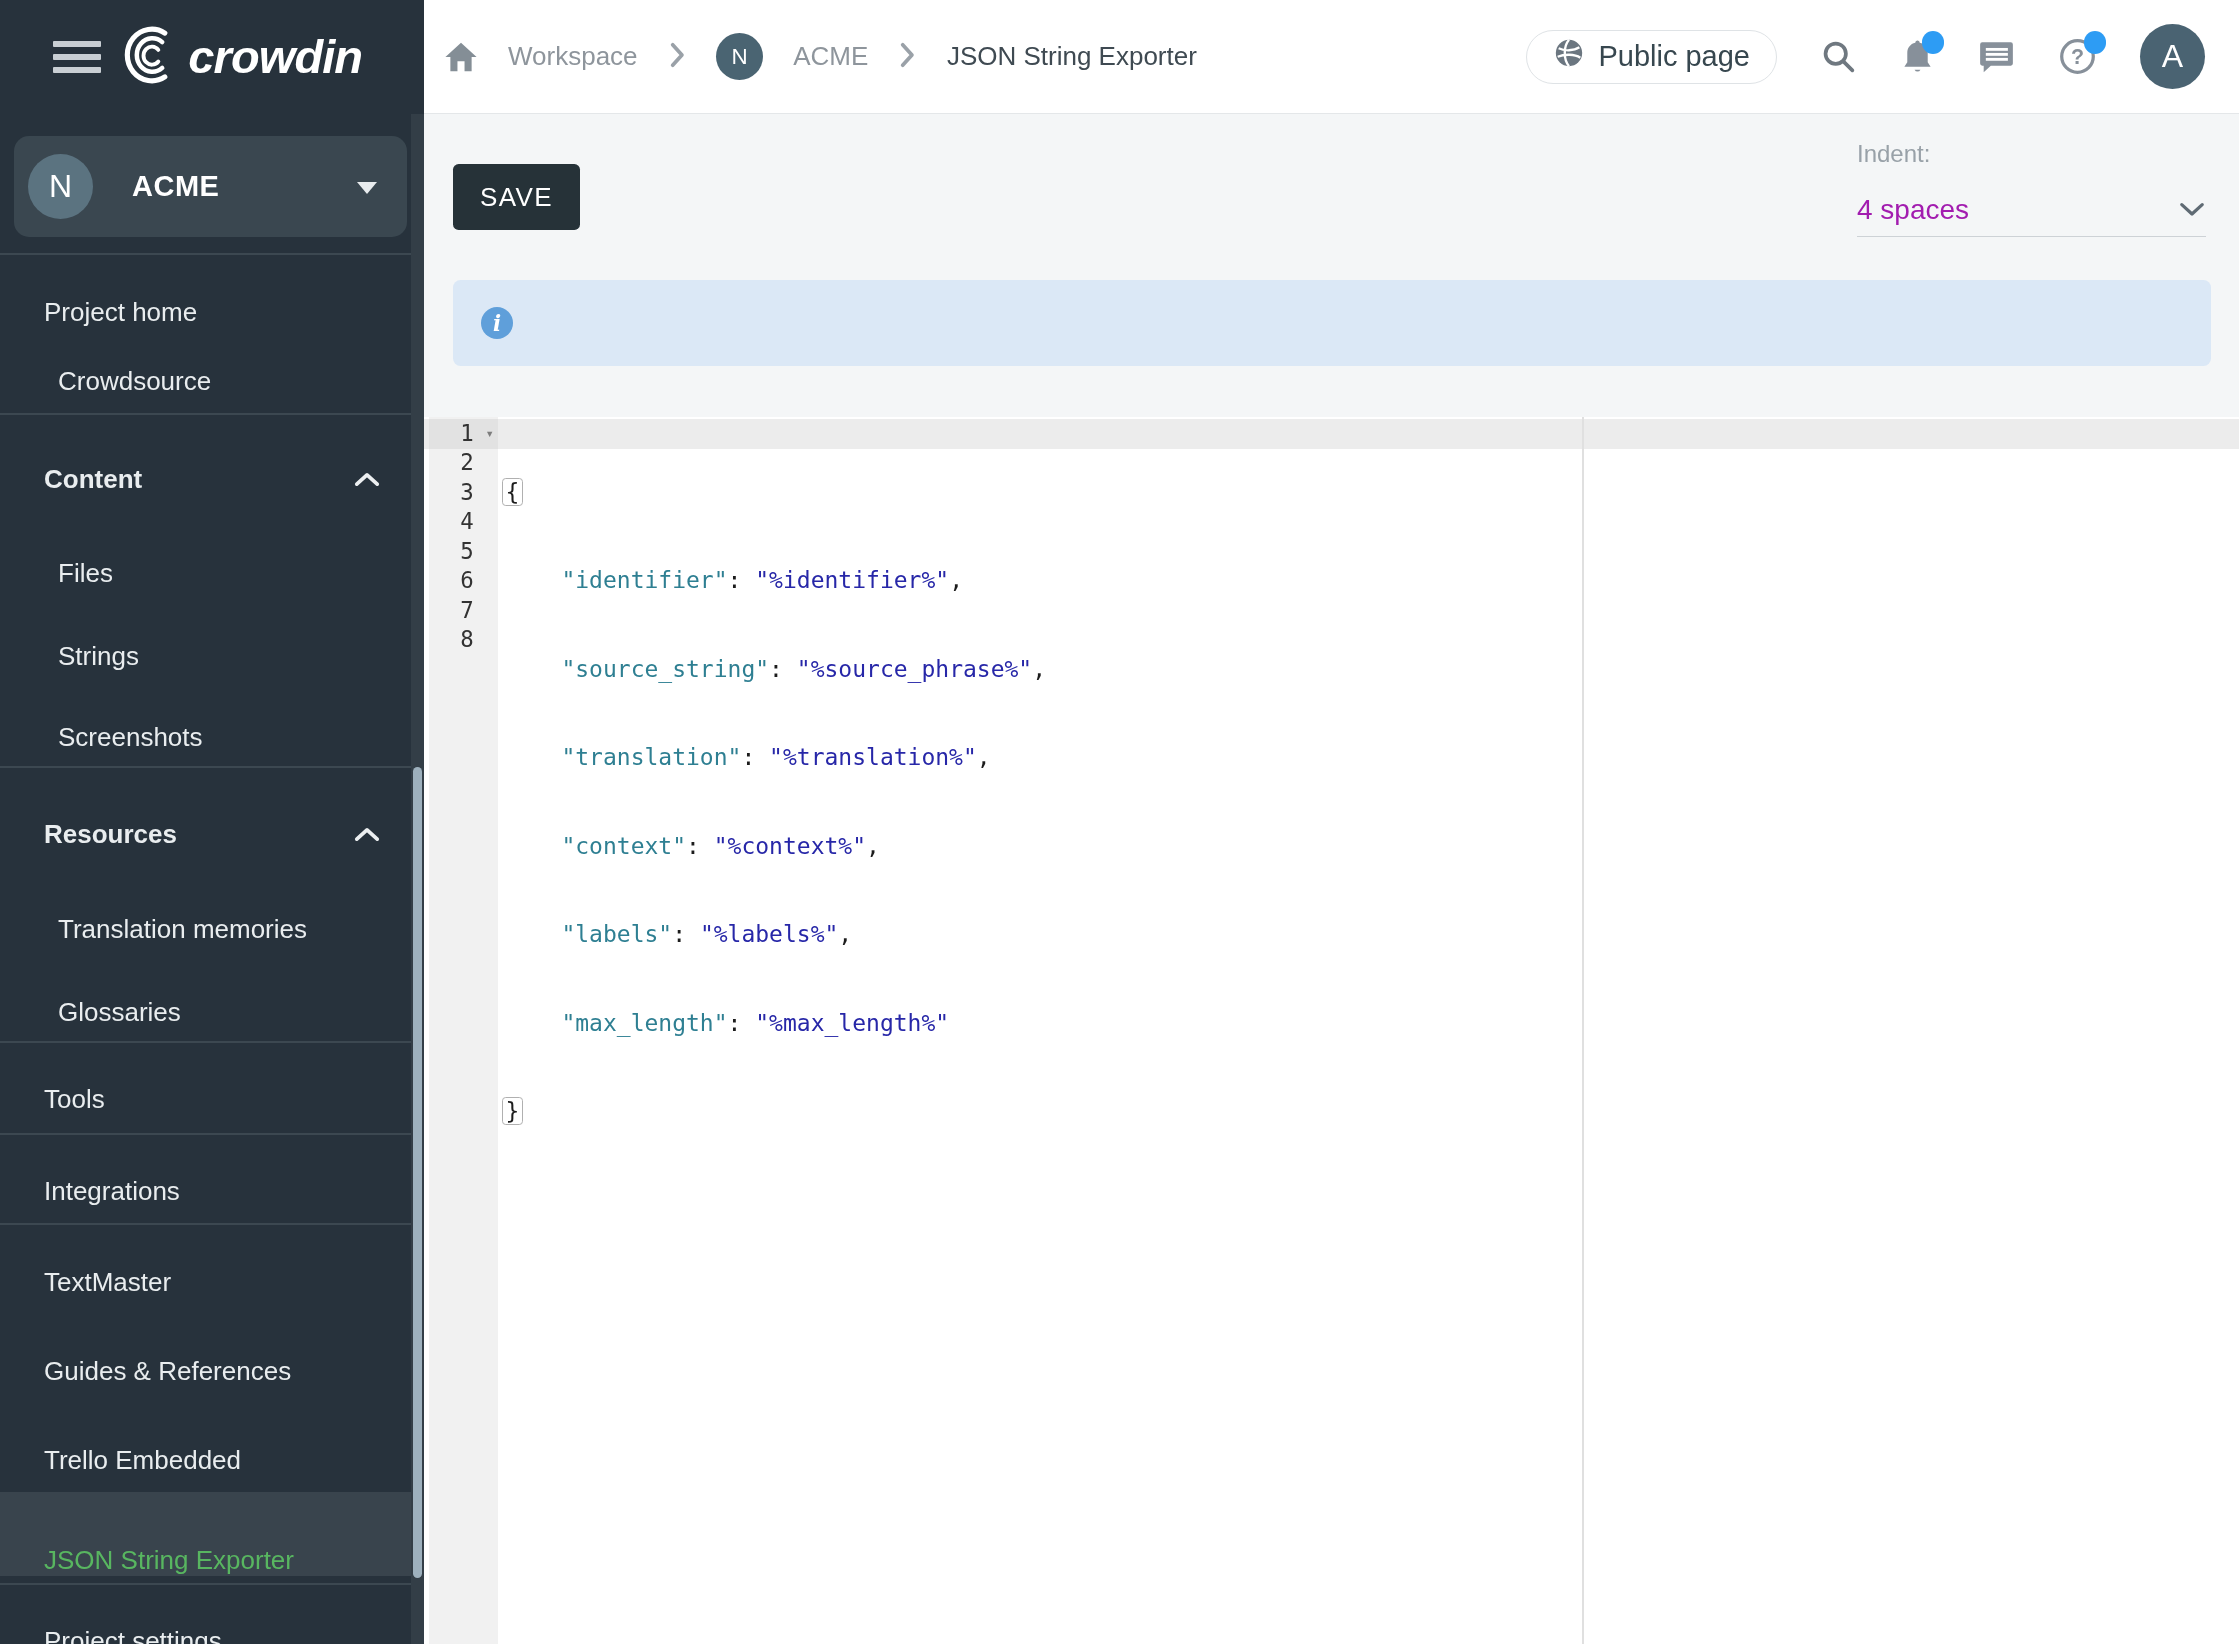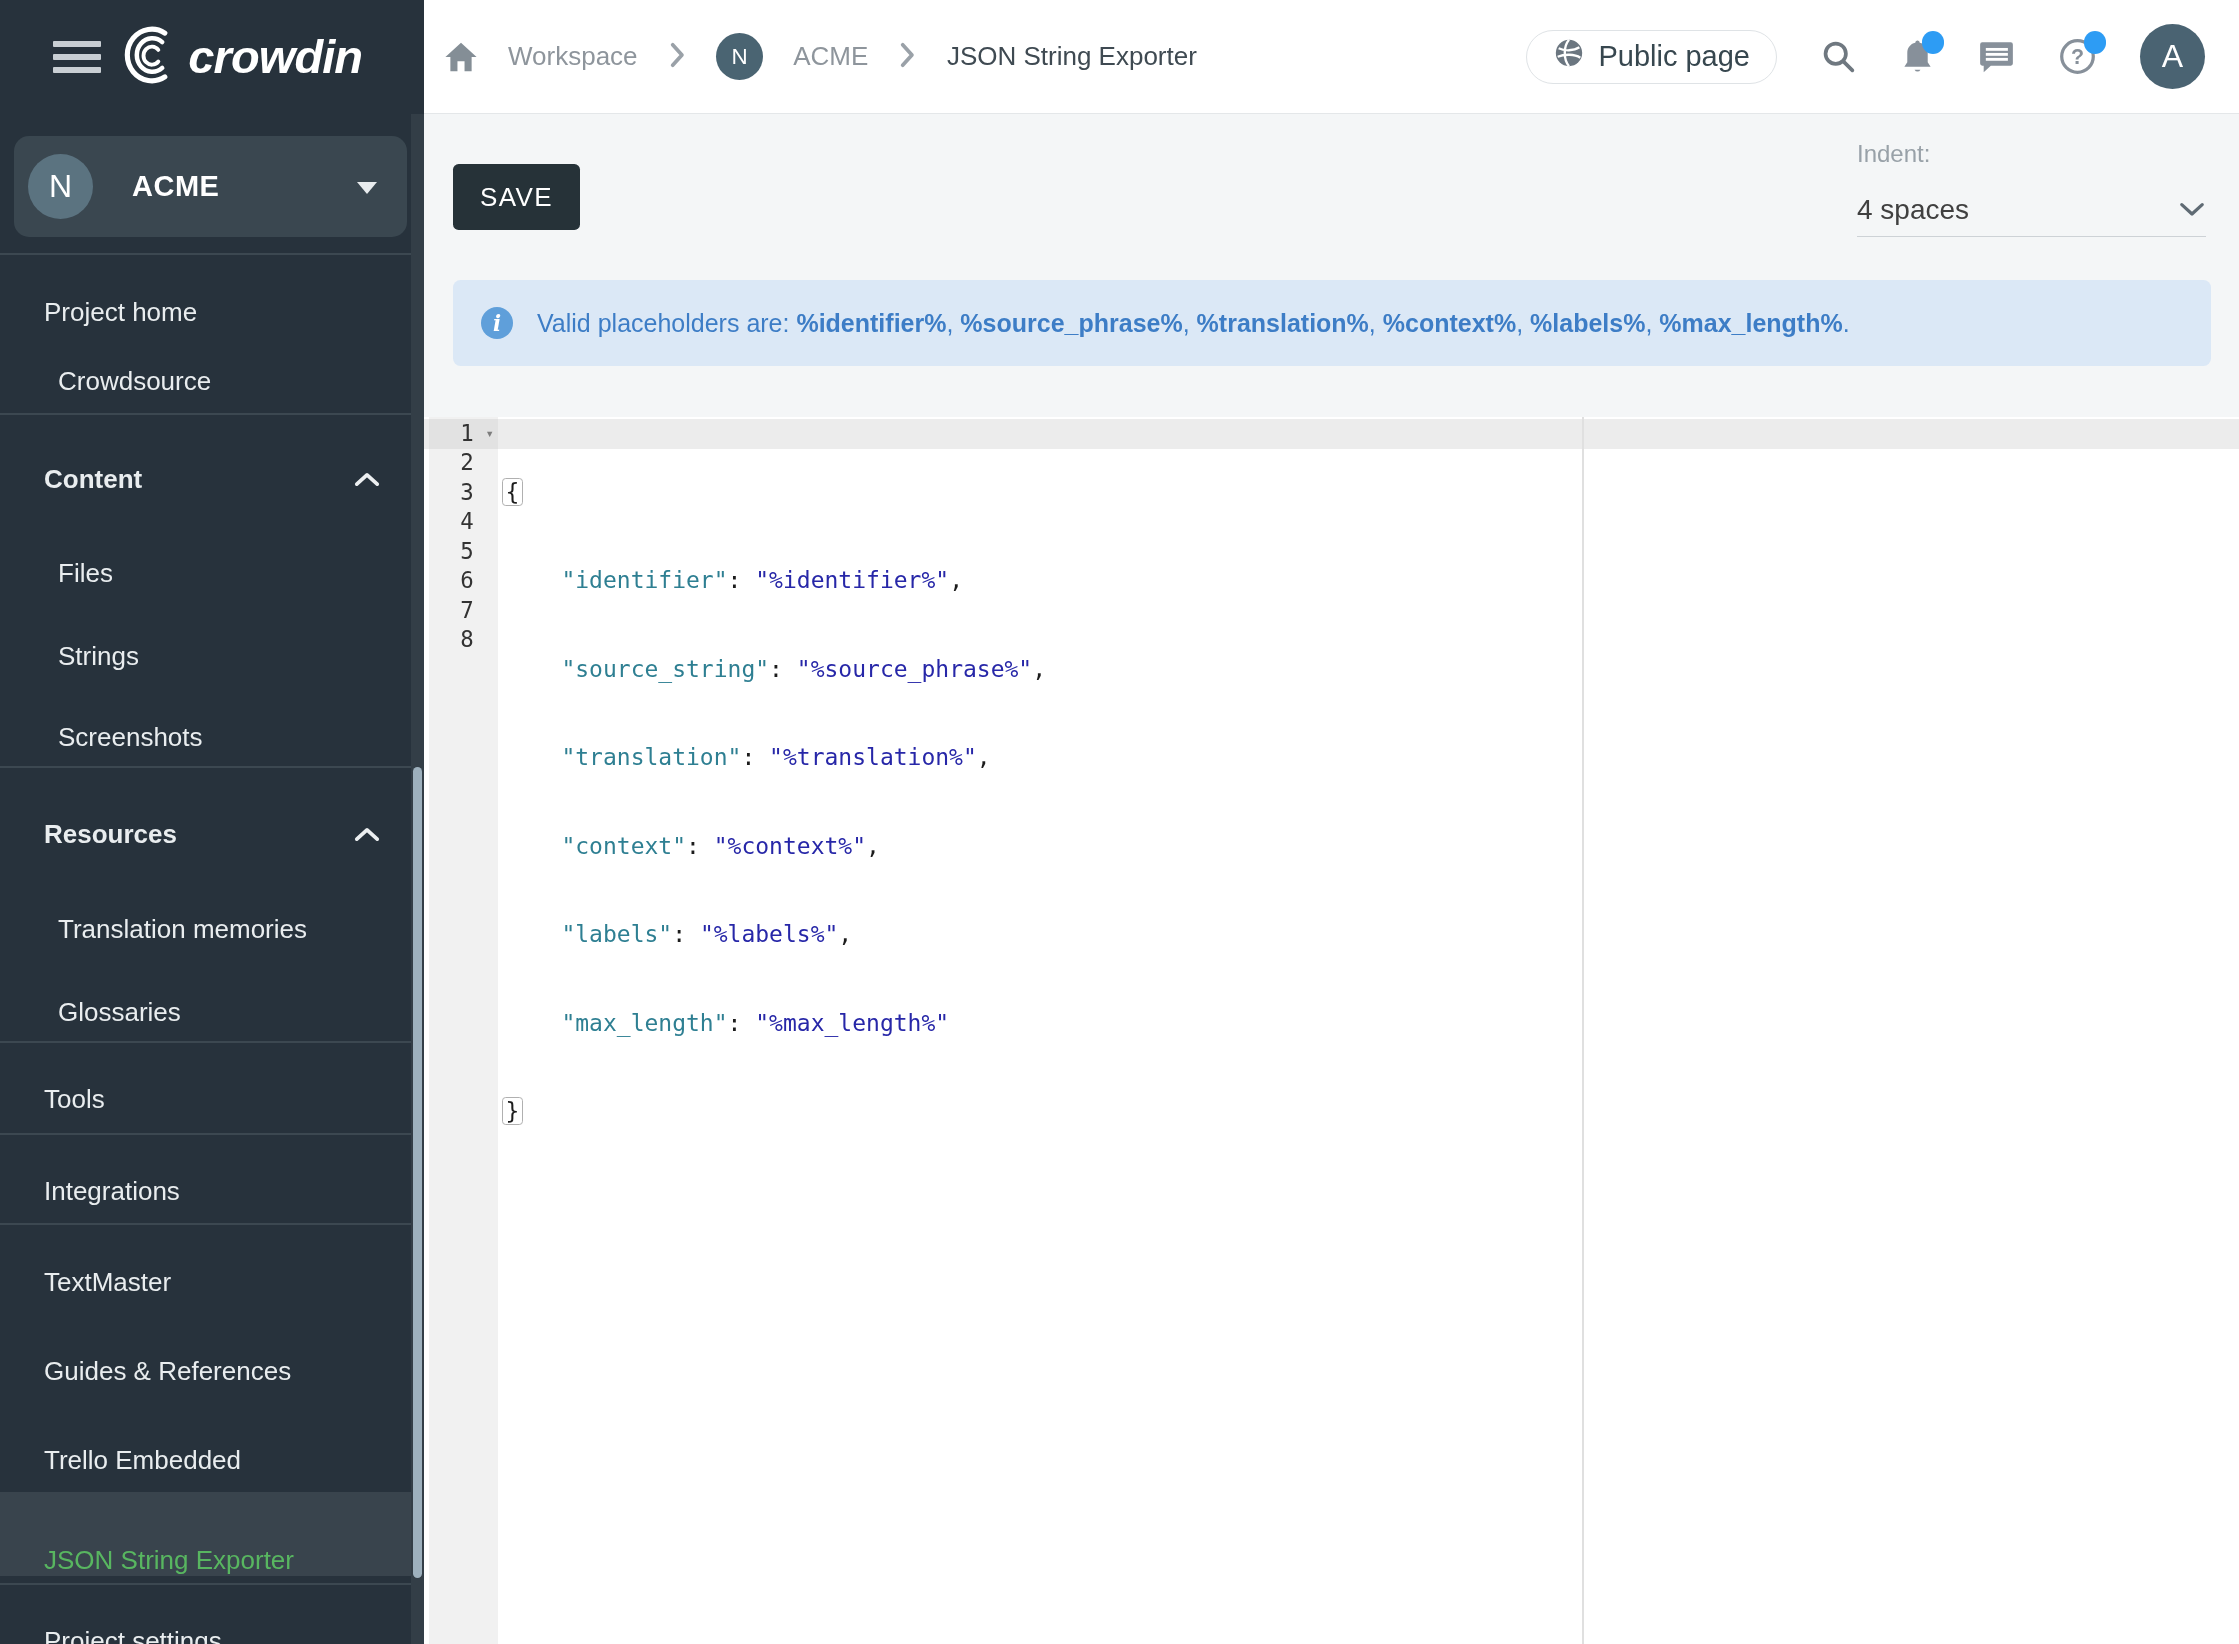--- a/index.html
+++ b/index.html
@@ -47,21 +47,21 @@
   .avatar{width:65px;height:65px;border-radius:50%;background:#4a6372;color:#fff;font-size:32px;
           display:flex;align-items:center;justify-content:center;cursor:pointer;}
 
   
   .save-btn{position:absolute;left:453px;top:164px;width:127px;height:66px;background:#263238;color:#fff;
             border:none;border-radius:5.6px;font-size:26px;letter-spacing:1.4px;cursor:pointer;
             font-family:"Liberation Sans",sans-serif;}
   .indent-label{position:absolute;left:1857px;top:140px;font-size:24px;color:#98a1a8;}
   .indent-select{position:absolute;left:1857px;top:183px;width:349px;height:54px;
                  border-bottom:1.9px solid #cdd2d6;display:flex;align-items:center;
-                 font-size:28px;color:#404040;cursor:pointer;box-sizing:border-box;}
+                 font-size:28px;color:#a21caf;cursor:pointer;box-sizing:border-box;}
   .indent-select svg{margin-left:auto;}
   .banner{position:absolute;left:453px;top:280px;width:1758px;height:86px;background:#dbe8f6;border-radius:7.5px;
           display:flex;align-items:center;padding:0 28px;gap:24px;box-sizing:border-box;
           font-size:25px;color:#3d7dc6;}
   .banner b{font-weight:700;}
   .info-badge{flex:0 0 auto;width:32px;height:32px;border-radius:50%;background:#5f9fda;color:#fff;
               font-family:"DejaVu Serif",serif;font-style:italic;font-weight:700;font-size:21.4px;
               display:flex;align-items:center;justify-content:center;}
 
   
@@ -254,21 +254,20 @@
   <div class="indent-label">Indent:</div>
   <div class="indent-select">
     <span>4 spaces</span>
     <svg width="28" height="18.6" viewBox="0 0 30 20" fill="none">
         <polyline points="4,5 15,15 26,5" stroke="#5f6b74" stroke-width="3.5" stroke-linecap="round" stroke-linejoin="round"></polyline>
       </svg>
   </div>
 
   <div class="banner">
     <span class="info-badge">i</span>
-    <span><span>Valid placeholders are: </span><b>%identifier%</b><span>, </span><b>%source_phrase%</b><span>, </span><b>%translation%</b><span>, </span><b>%context%</b><span>, </span><b>%labels%</b><span>, </span><b>%max_length%</b><span>.</span></span>
   </div>
 
   <div class="editor">
     <div class="ed-gutter"></div>
     <div class="ed-activeline"></div>
     <div class="ed-activegutter"></div>
     <div class="ed-ruler"></div>
 
     <div class="gnums">
       <div class="gcell"><span>1</span><span class="fold">▾</span></div>

